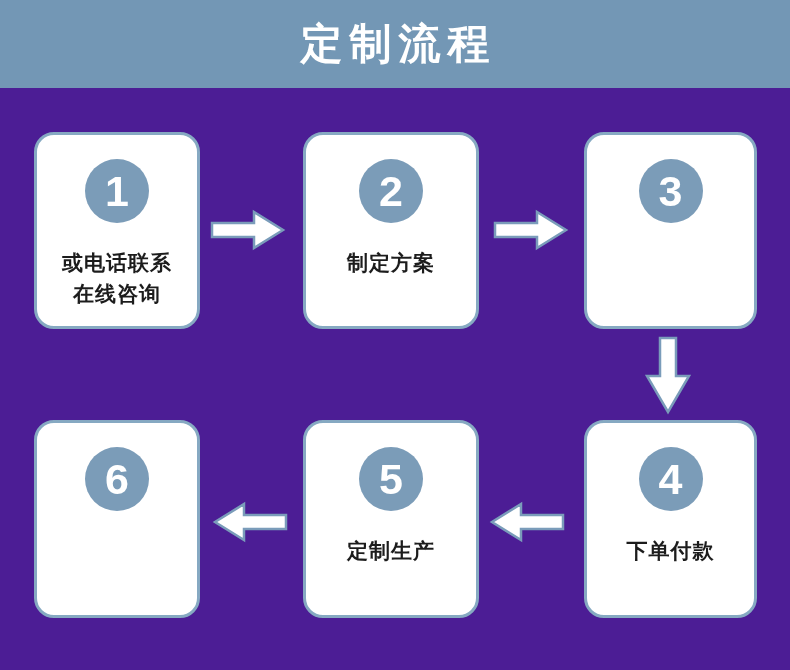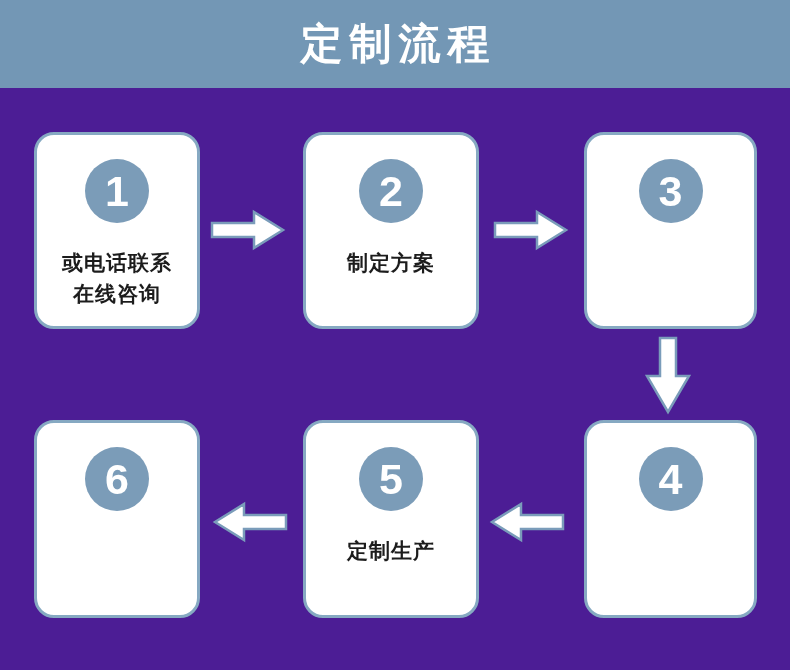--- a/index.html
+++ b/index.html
@@ -111,20 +111,23 @@
   </div>
 
   <svg class="arrow" style="left:645px; top:336px;" width="46" height="79" viewBox="0 0 46 79">
     <path d="M15 2 H31 V40 H44 L23 76 L2 40 H15 Z"></path>
   </svg>
 
   <div class="flow-box" style="left:584px; top:420px; width:173px; height:198px;">
     <div class="num-circle">
       <span>4</span>
     </div>
+    <div class="box-label">
+      <div>下单付款</div>
+    </div>
   </div>
 
   <svg class="arrow" style="left:489px; top:501px;" width="76" height="42" viewBox="0 0 76 42">
     <path d="M74 14 H32 V3 L3 21 L32 39 V28 H74 Z"></path>
   </svg>
 
   <div class="flow-box" style="left:303px; top:420px; width:176px; height:198px;">
     <div class="num-circle">
       <span>5</span>
     </div>

